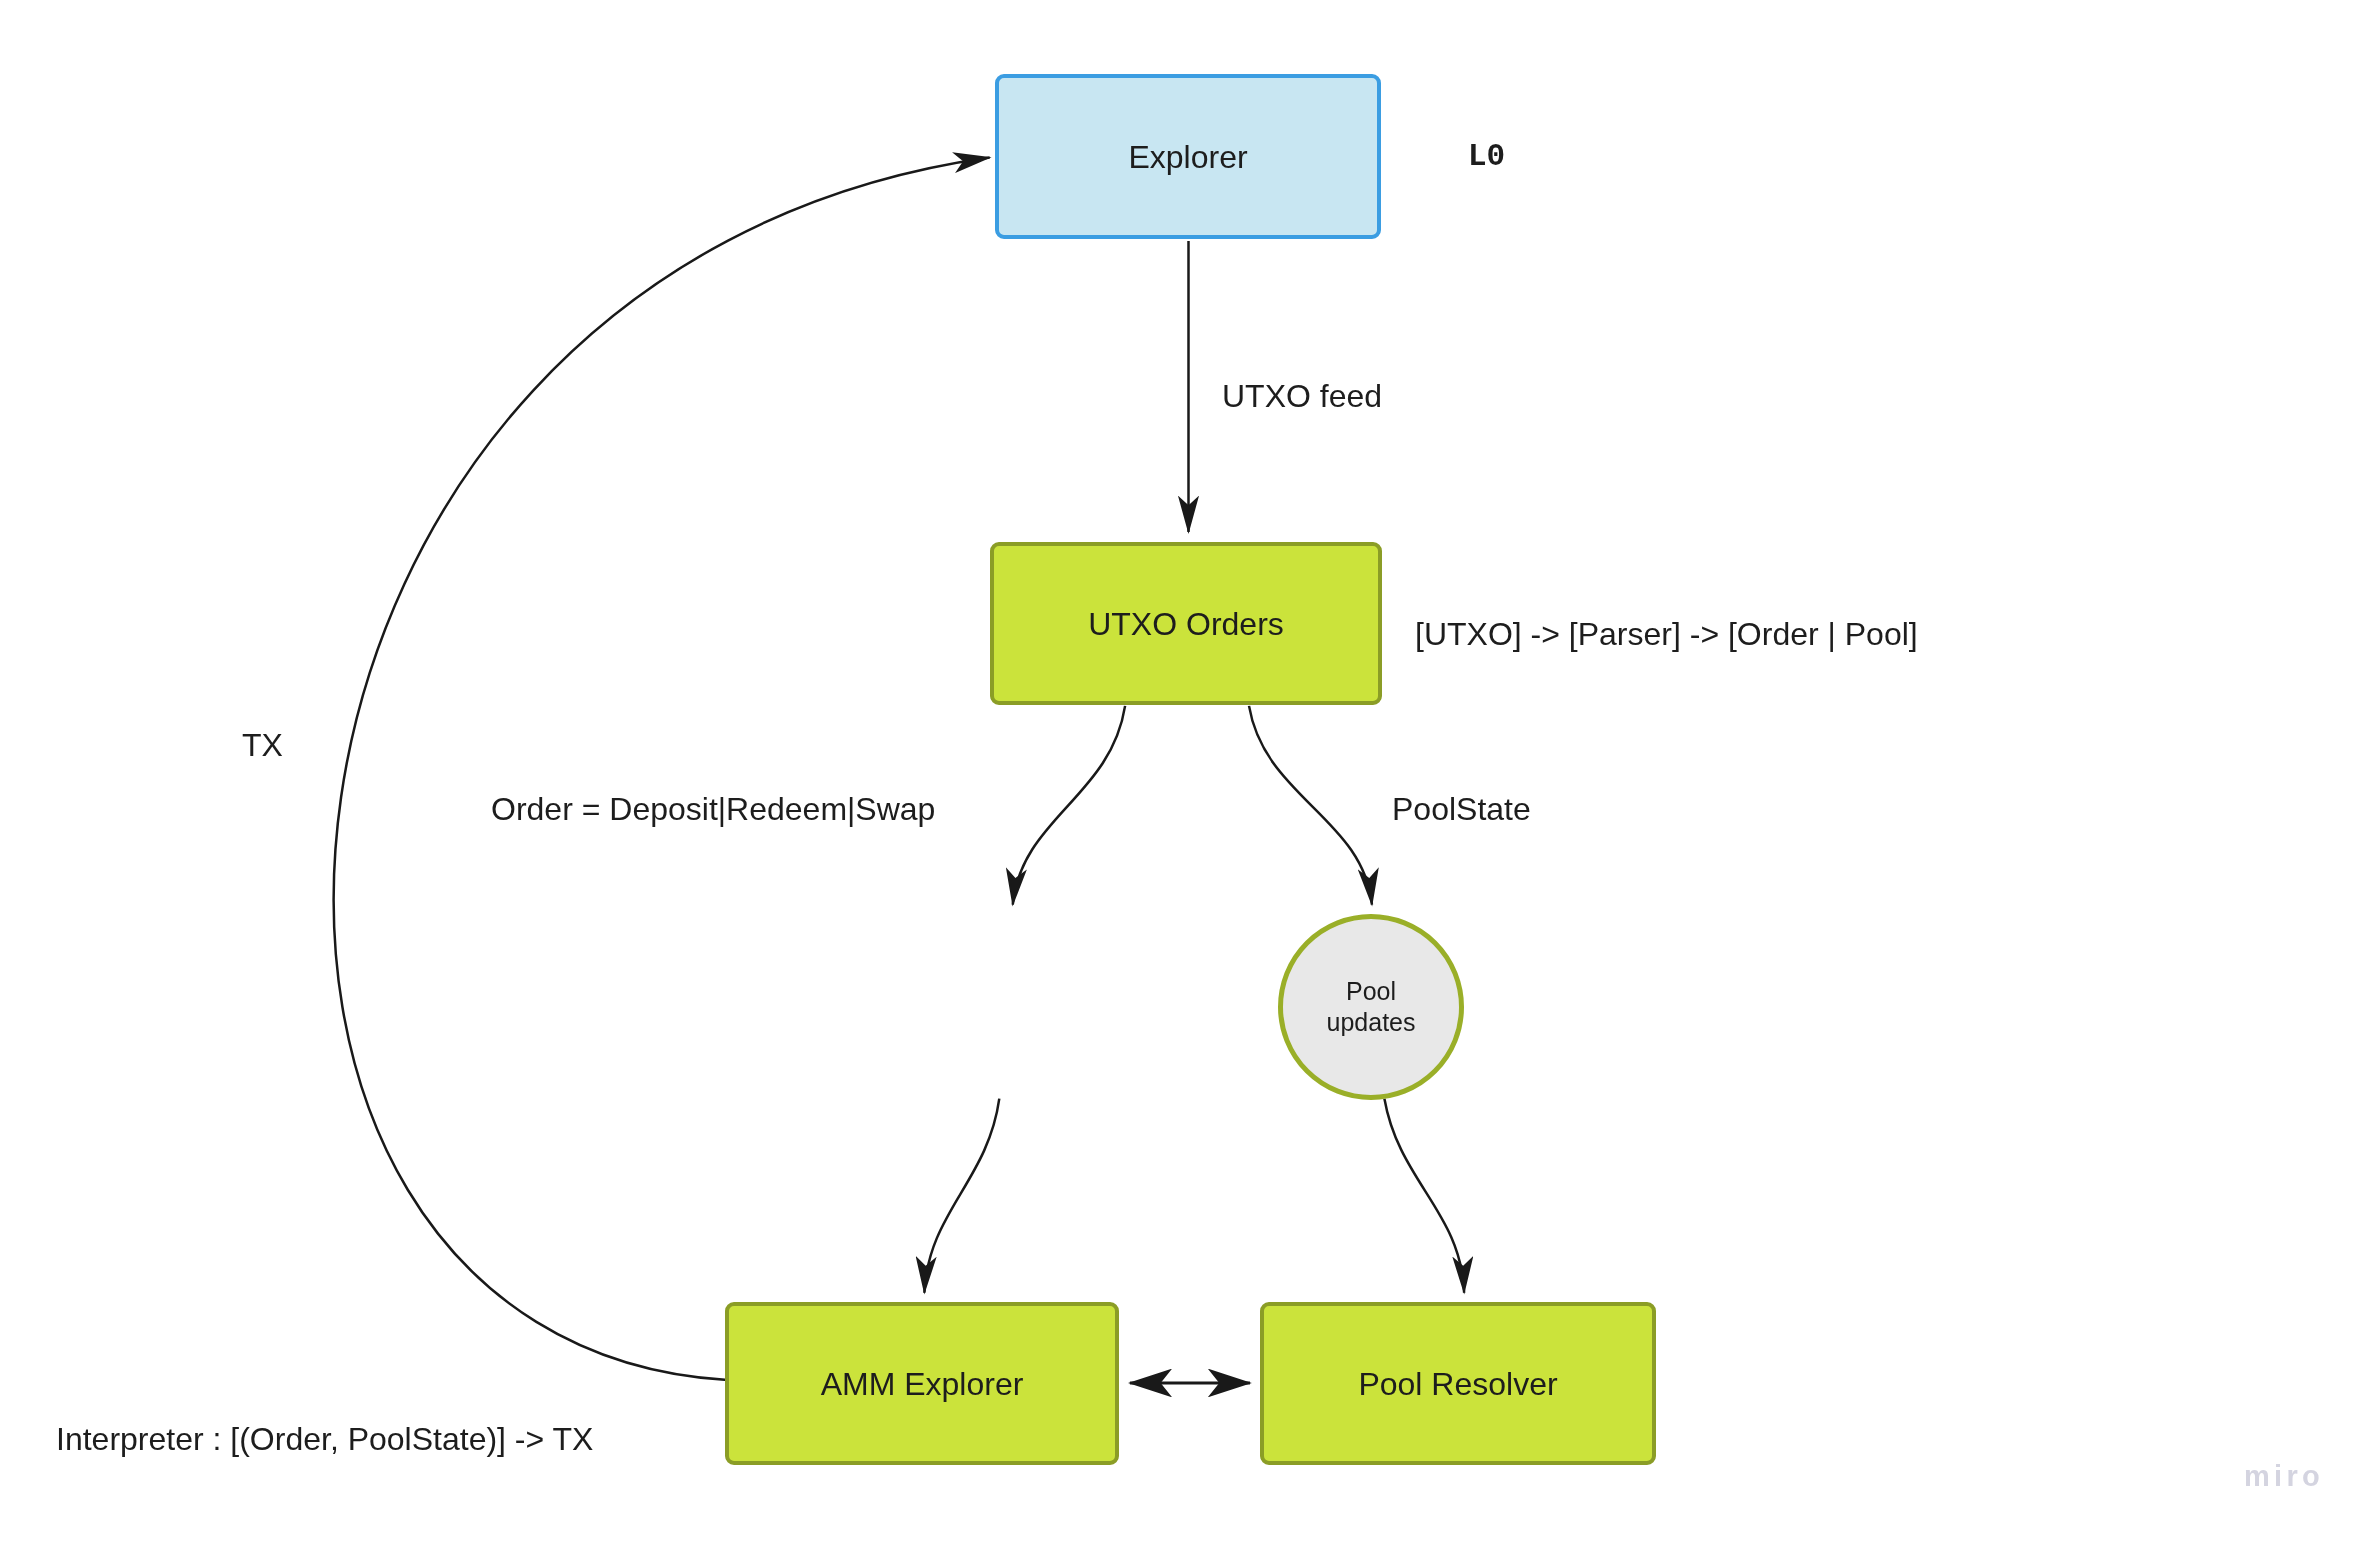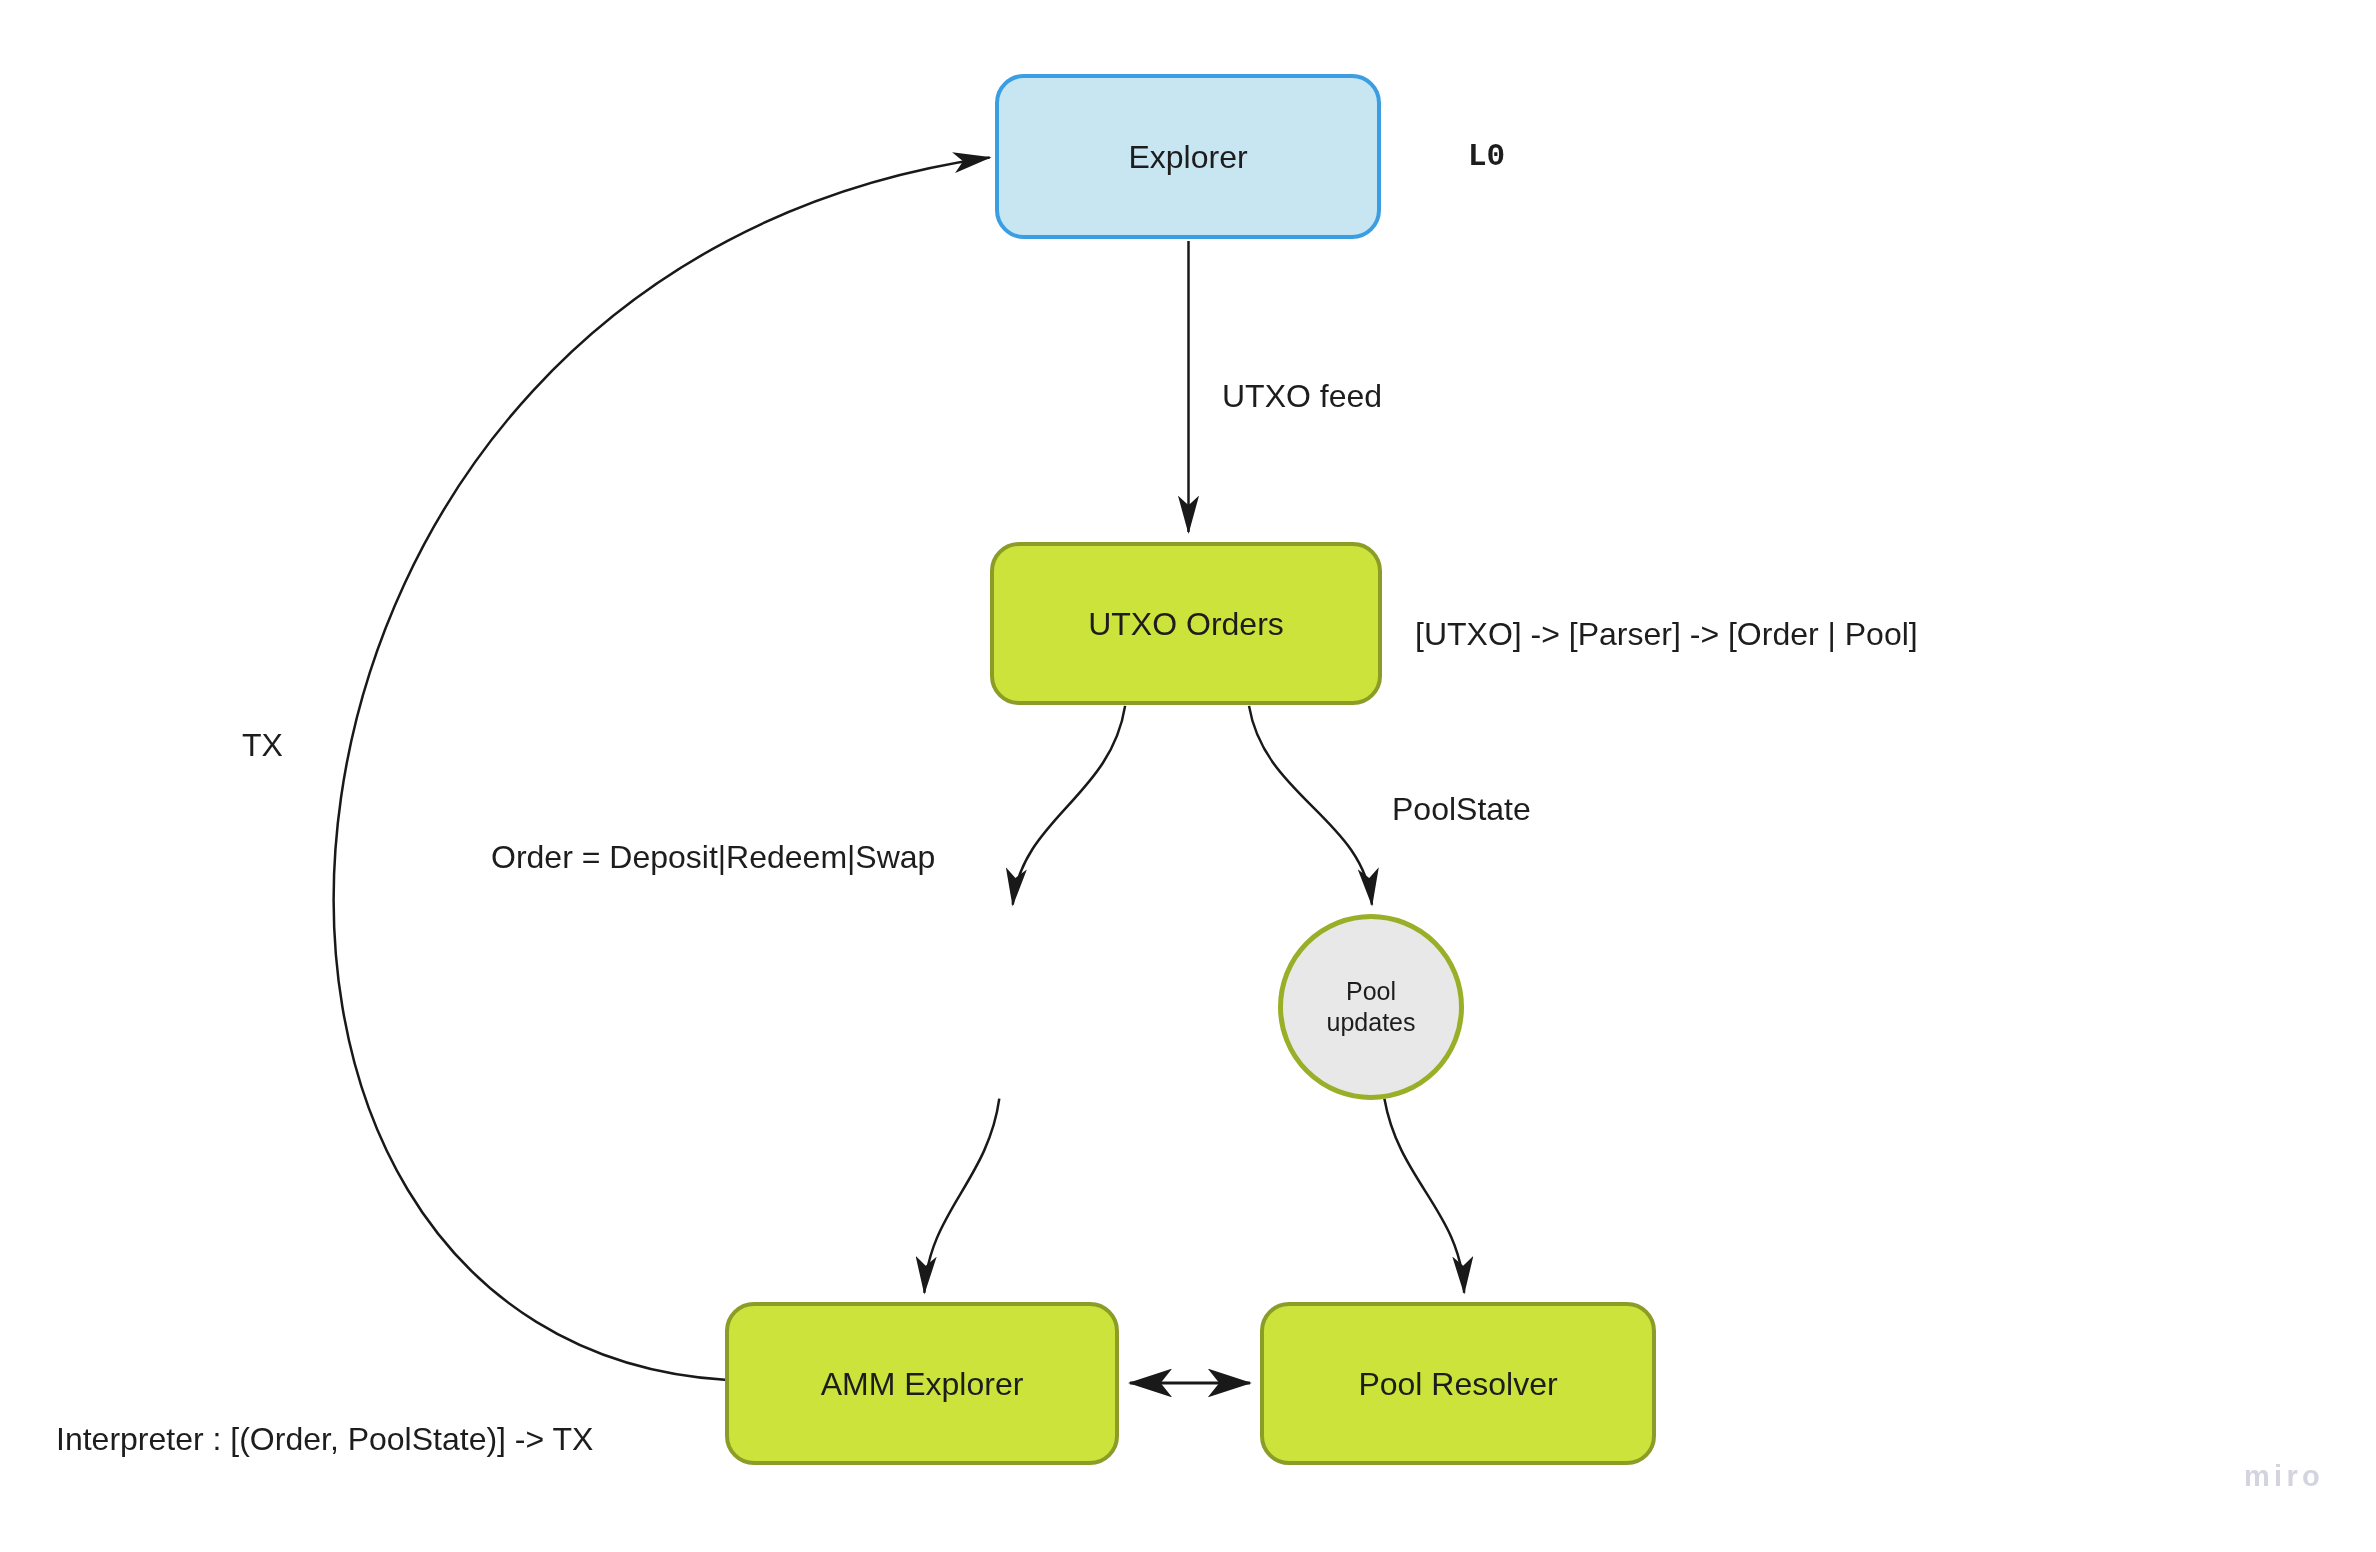--- a/index.html
+++ b/index.html
@@ -26,21 +26,21 @@
   .connectors .head { fill: var(--connector-stroke, #191919); stroke: none; }
 
   
   .node {
     position: absolute;
     display: flex;
     align-items: center;
     justify-content: center;
     text-align: center;
   }
-  .rect { border-radius: 29px; }
+  .rect { border-radius: 9px; }
   .green-box {
     background: var(--green-fill, #cbe33b);
     border: 4.8px solid var(--green-border, #8b9d26);
   }
   .node-explorer {
     left: 995px; top: 74px; width: 386px; height: 165px;
     background: var(--explorer-fill, #c8e6f2);
     border: 4.8px solid var(--explorer-border, #3b9de2);
   }
   .node-utxo-tracker  { left: 990px; top: 542px;  width: 392px; height: 163px; }
@@ -65,21 +65,21 @@
     line-height: 38px;
     white-space: pre;
   }
   .ann-l0 {
     left: 1468px; top: 138px;
     font-family: "Liberation Mono", "DejaVu Sans Mono", monospace;
     font-weight: bold; font-size: 31px; text-align: center;
   }
   .ann-utxo-feed   { left: 1222px; top: 377px; }
   .ann-parser      { left: 1415px; top: 615px; }
-  .ann-order-def   { left: 491px;  top: 790px; margin-top: 48px; }
+  .ann-order-def   { left: 491px;  top: 790px; }
   .ann-pool-state  { left: 1392px; top: 790px; }
   .ann-tx          { left: 242px;  top: 726px; }
   .ann-interpreter { left: 56px;   top: 1420px; }
 
   .watermark {
     position: absolute;
     left: 2244px; top: 1460px;
     font-size: 29px;
     font-weight: bold;
     letter-spacing: 4.3px;

